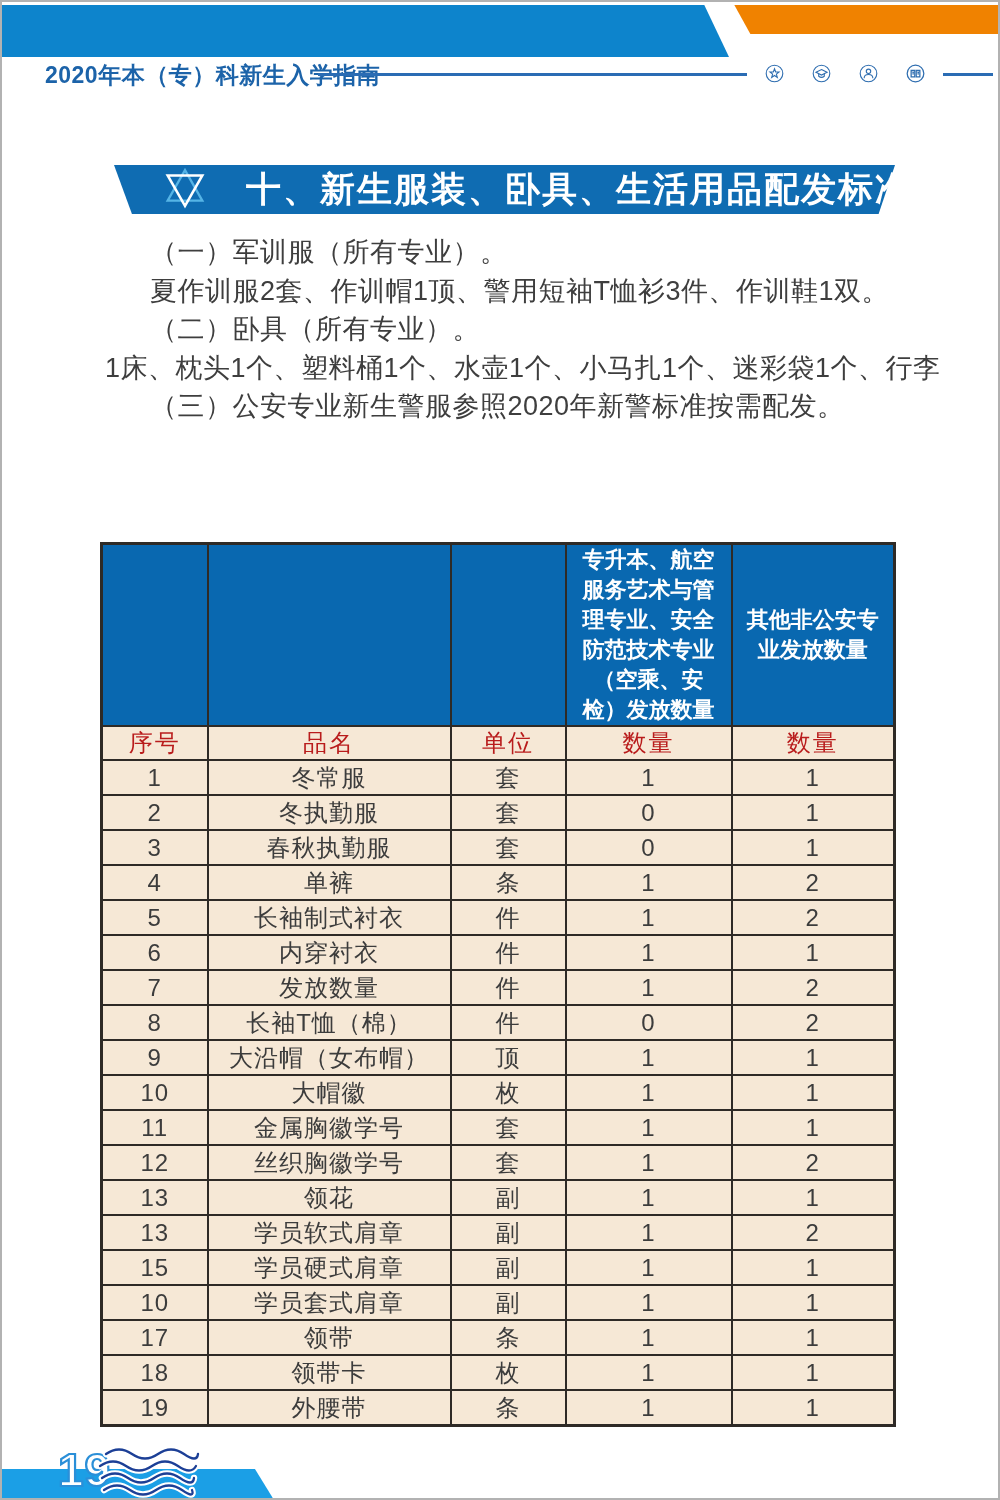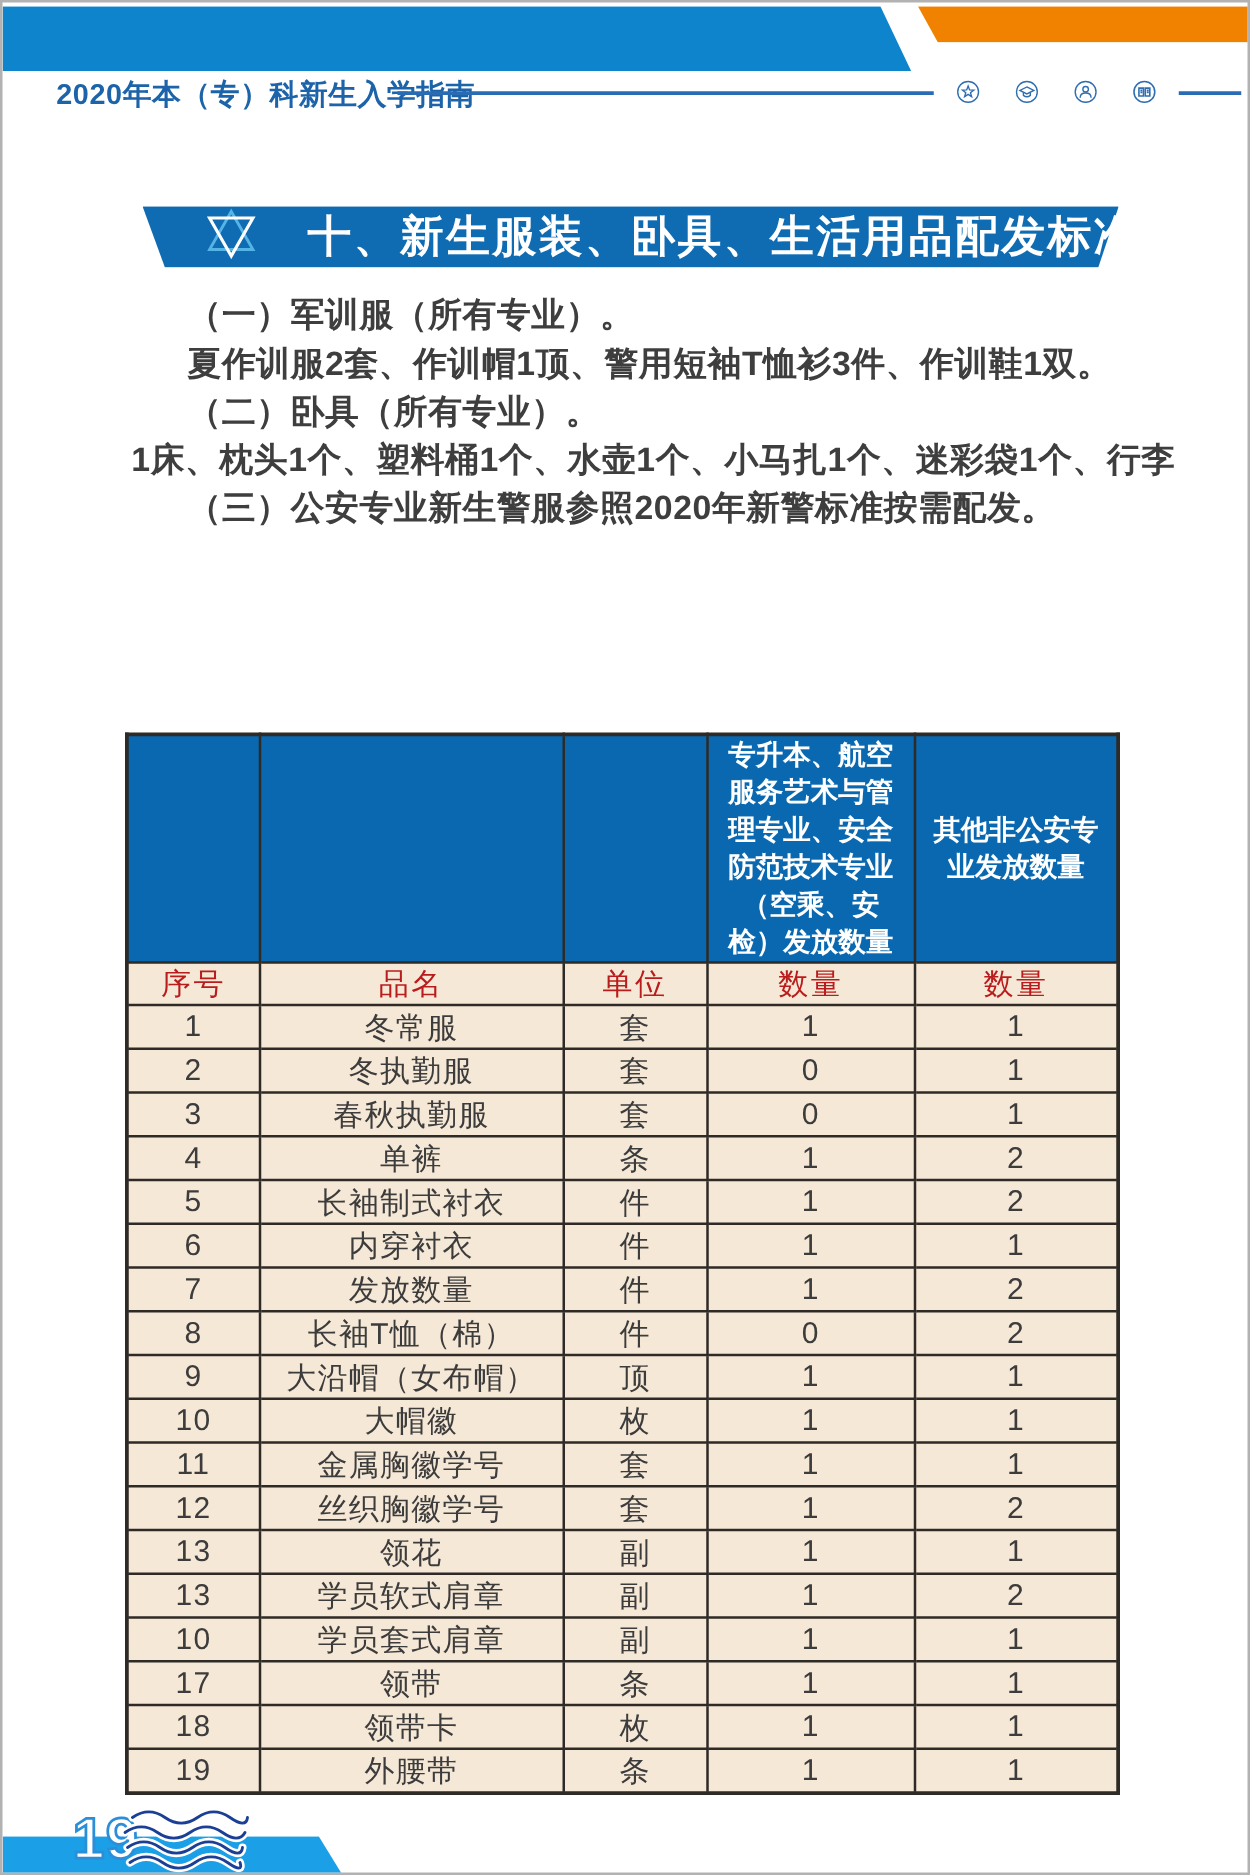--- a/index.html
+++ b/index.html
@@ -22,29 +22,28 @@
   
   .banner{
     position:absolute;left:112px;top:163px;width:781px;height:49px;background:#0f6cb2;
     clip-path:polygon(0 0,100% 0,97.9% 100%,2.3% 100%);
     display:flex;align-items:center;
     filter:drop-shadow(0 3px 2px rgba(0,0,0,0.28));
   }
   .banner-icon{margin-left:50px;}
   .banner-title{margin-left:40px;font-size:35px;font-weight:700;color:#ffffff;letter-spacing:2px;white-space:nowrap;}
   
-  .body-text{position:absolute;left:103px;top:231px;width:800px;color:#3e3e3e;font-weight:bold;}
+  .body-text{position:absolute;left:103px;top:231px;width:800px;color:#3e3e3e;}
   .body-line{font-size:27px;line-height:38.5px;letter-spacing:0.5px;white-space:nowrap;}
   .body-line.indent{padding-left:45px;}
   
   .issue-table{
     position:absolute;left:98px;top:540px;width:793px;
     border-collapse:collapse;table-layout:fixed;
     border:3px solid #2e2a26;
-    margin-top:44px;
   }
   .issue-table th,.issue-table td{border:2px solid #2e2a26;text-align:center;vertical-align:middle;padding:0 4px;}
   .group-row th{height:172px;background:#0968b0;color:#ffffff;font-size:22px;font-weight:700;line-height:30px;padding:0 7px;}
   .colhdr-row th{height:29px;background:#f6e8d6;color:#b91c1c;font-size:24px;font-weight:400;letter-spacing:2px;}
   .issue-table tbody td{height:33px;background:#f6e8d6;color:#3c3c3c;font-size:24px;letter-spacing:1px;}
   
   .footer-band{position:absolute;left:0;top:1467px;width:272px;height:31px;background:#1b9fe6;
     clip-path:polygon(0 0,93% 0,100% 100%,0 100%);}
   .page-number{
     position:absolute;left:56px;top:1441px;font-size:46px;font-weight:700;color:#ffffff;
@@ -229,20 +228,27 @@
           <td>1</td>
         </tr>
         <tr>
           <td>13</td>
           <td>学员软式肩章</td>
           <td>副</td>
           <td>1</td>
           <td>2</td>
         </tr>
         <tr>
+          <td>15</td>
+          <td>学员硬式肩章</td>
+          <td>副</td>
+          <td>1</td>
+          <td>1</td>
+        </tr>
+        <tr>
           <td>10</td>
           <td>学员套式肩章</td>
           <td>副</td>
           <td>1</td>
           <td>1</td>
         </tr>
         <tr>
           <td>17</td>
           <td>领带</td>
           <td>条</td>

